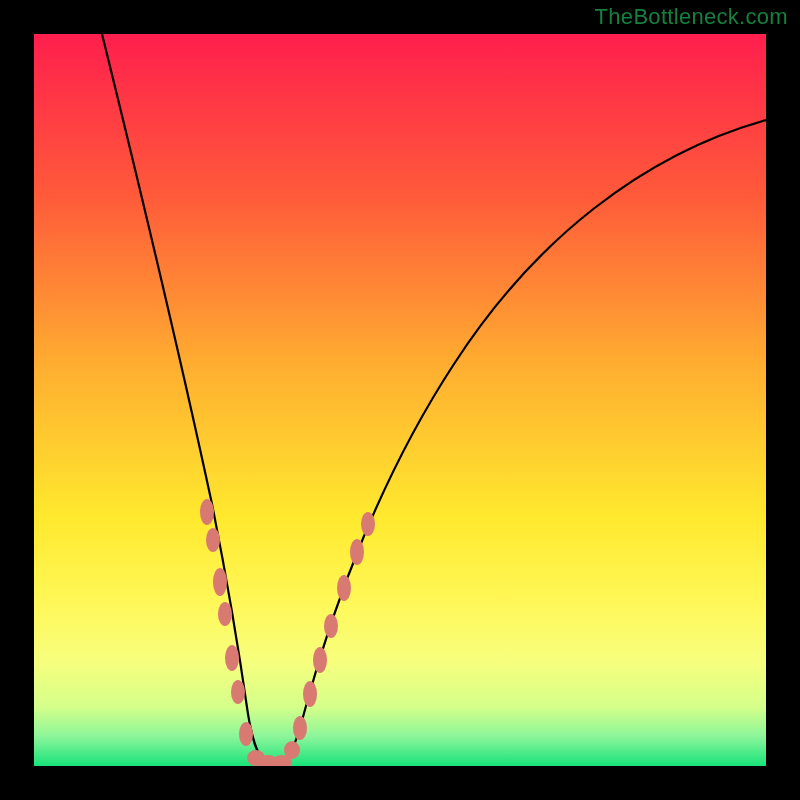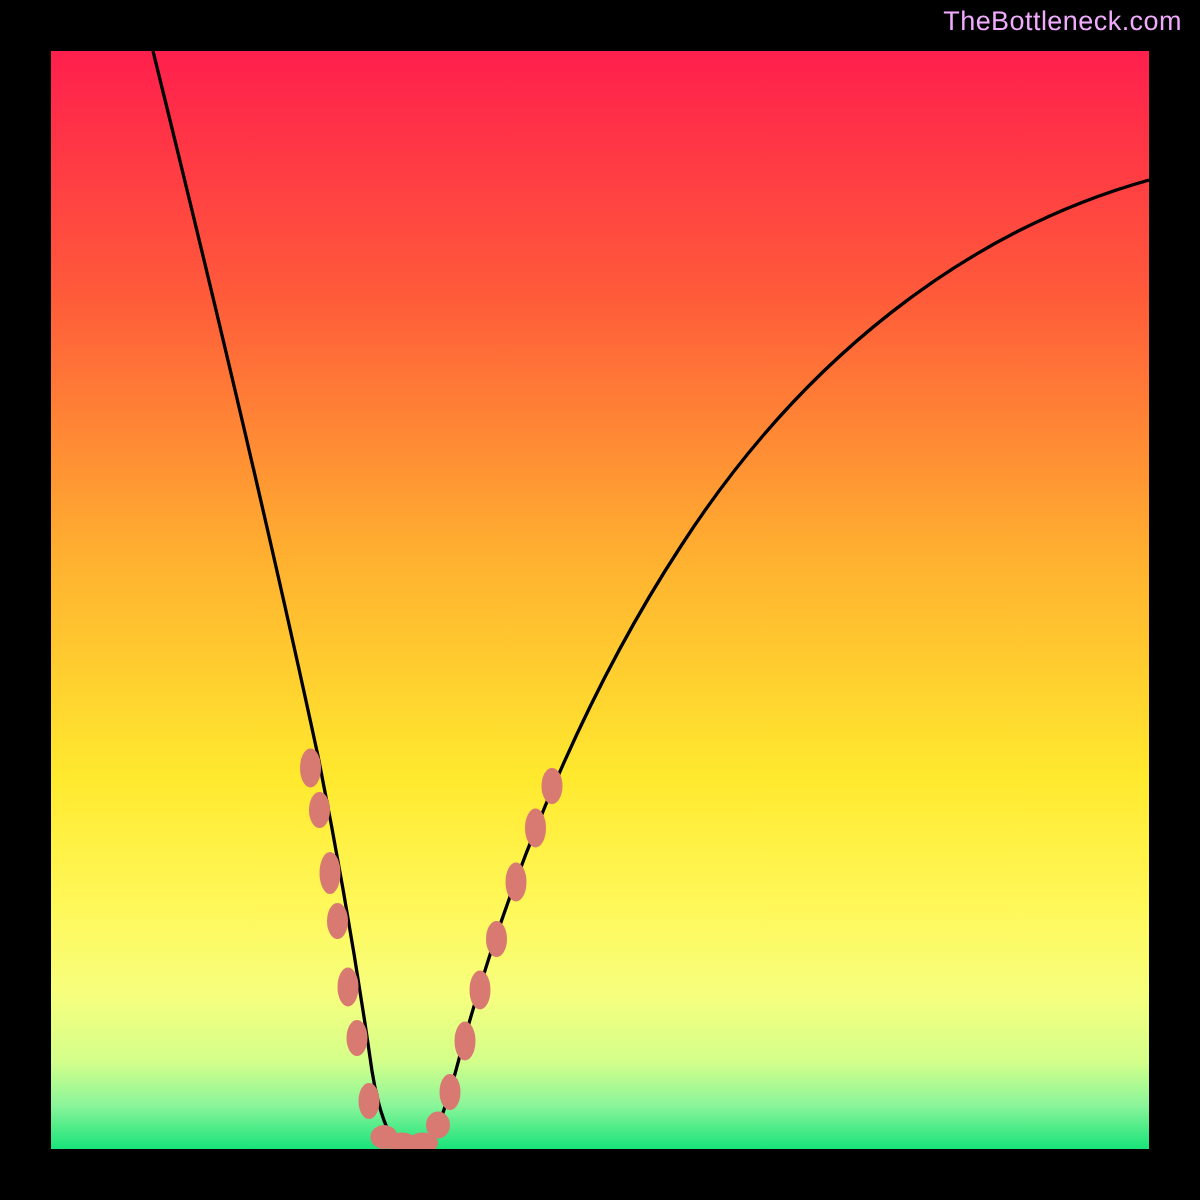--- a/index.html
+++ b/index.html
@@ -34,22 +34,22 @@
       #f6ff7e 86%,
       #d4ff8a 92%,
       #8bf59a 96%,
       #18e37a 100%
     );
   }
   .watermark {
     position: absolute;
     top: 4px;
     right: 12px;
-    color: #f0abfc;
-    font-size: 18px;
+    color: #15803d;
+    font-size: 22px;
     font-weight: 400;
     letter-spacing: 0.3px;
     margin-left: 30px;
   }
   svg.curve {
     position: absolute;
     top: 0; left: 0;
     width: 732px;
     height: 732px;
     pointer-events: none;

